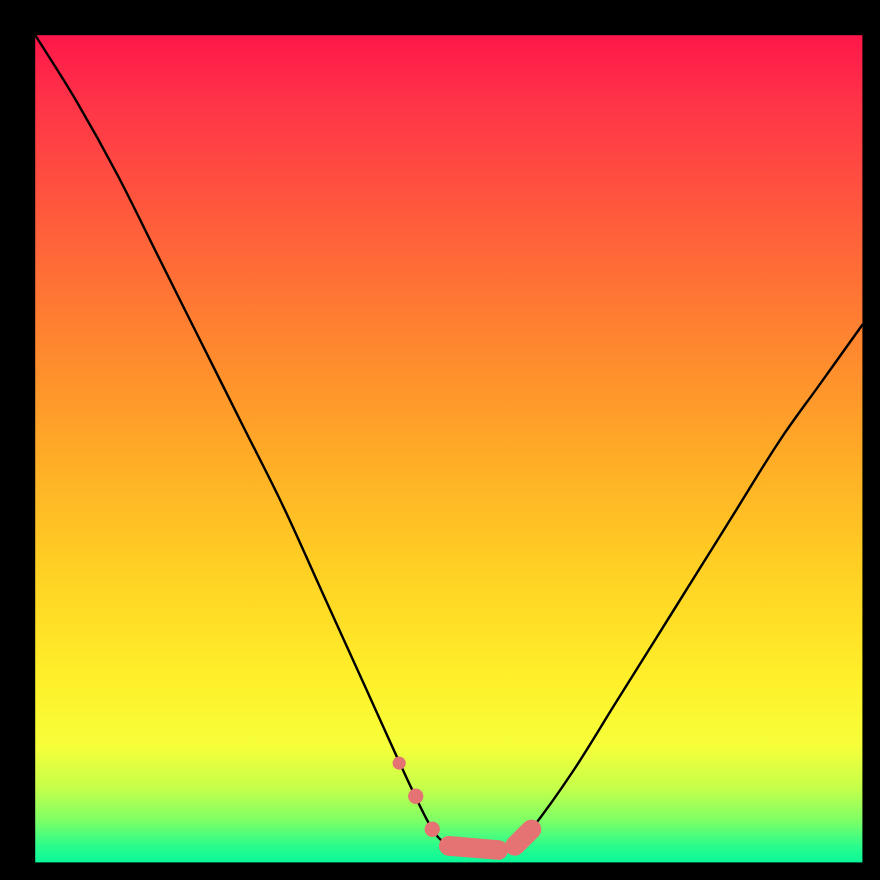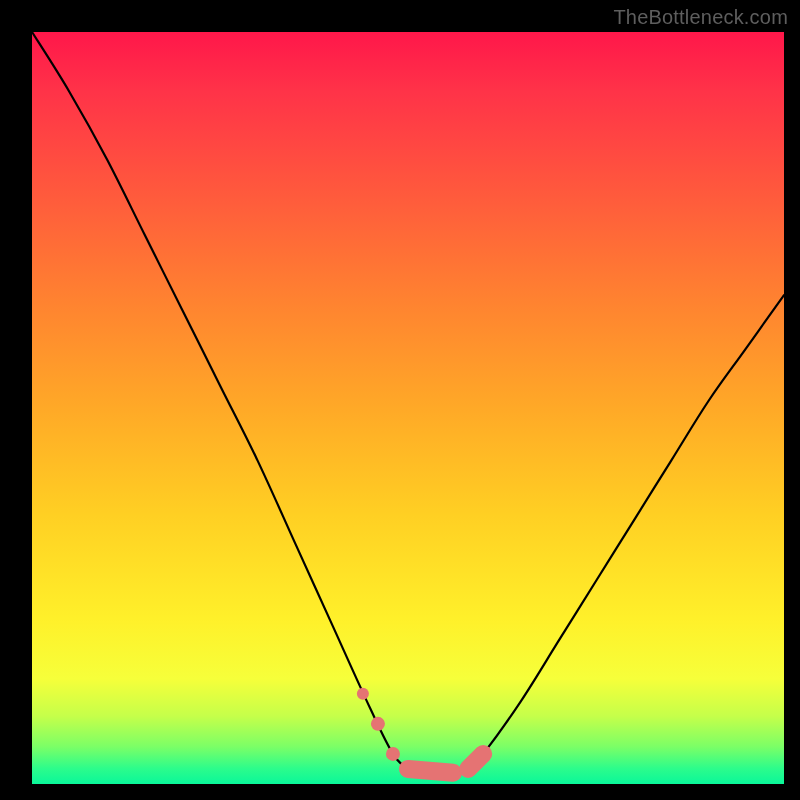--- a/index.html
+++ b/index.html
@@ -59,21 +59,20 @@
     width: 752px;
     height: 752px;
     overflow: visible;
   }
 </style>
 </head>
 <body>
 
 <div class="frame">
 
-  <div class="watermark">TheBottleneck.com</div>
 
   <div class="plot-area">
 
     <svg class="curve" viewBox="0 0 752 752" preserveAspectRatio="none">
       <path id="curve-path" fill="none" stroke="#000" stroke-width="2.2" stroke-linecap="round" d="M 0.0 0.0 C 6.8 10.8, 24.1 37.1, 37.6 60.2 C 51.1 83.2, 61.7 102.1, 75.2 127.8 C 88.7 153.6, 99.3 176.0, 112.8 203.0 C 126.3 230.1, 136.9 251.2, 150.4 278.2 C 163.9 305.3, 174.5 326.4, 188.0 353.4 C 201.5 380.5, 212.1 400.2, 225.6 428.6 C 239.1 457.1, 249.7 481.6, 263.2 511.4 C 276.7 541.1, 287.3 564.3, 300.8 594.1 C 314.3 623.9, 327.6 653.8, 338.4 676.8 C 349.2 699.8, 354.2 711.1, 361.0 721.9 C 367.7 732.7, 370.6 732.9, 376.0 737.0 C 381.4 741.0, 384.3 743.1, 391.0 744.5 C 397.8 745.8, 405.5 745.8, 413.6 744.5 C 421.7 743.1, 429.4 741.0, 436.2 737.0 C 442.9 732.9, 441.7 734.1, 451.2 721.9 C 460.7 709.7, 475.3 689.6, 488.8 669.3 C 502.3 649.0, 512.9 630.8, 526.4 609.1 C 539.9 587.5, 550.5 570.6, 564.0 549.0 C 577.5 527.3, 588.1 510.5, 601.6 488.8 C 615.1 467.1, 625.7 450.3, 639.2 428.6 C 652.7 407.0, 663.3 388.8, 676.8 368.5 C 690.3 348.2, 700.9 334.8, 714.4 315.8 C 727.9 296.9, 745.2 272.7, 752.0 263.2"></path>
       <g id="marker-group">
           <circle cx="330.88" cy="661.76" r="6" fill="#e57373"></circle>
           <circle cx="345.92" cy="691.84" r="7" fill="#e57373"></circle>
           <circle cx="360.96" cy="721.92" r="7" fill="#e57373"></circle>
           <line x1="376" y1="736.96" x2="421.12000000000006" y2="740.72" stroke="#e57373" stroke-width="18" stroke-linecap="round"></line>

